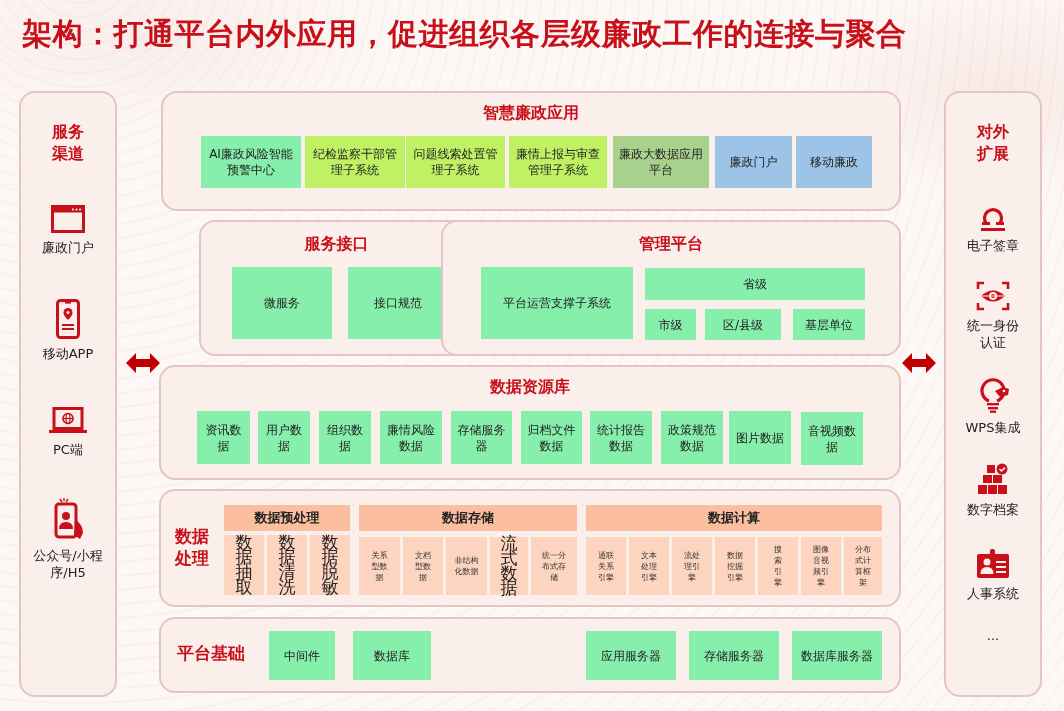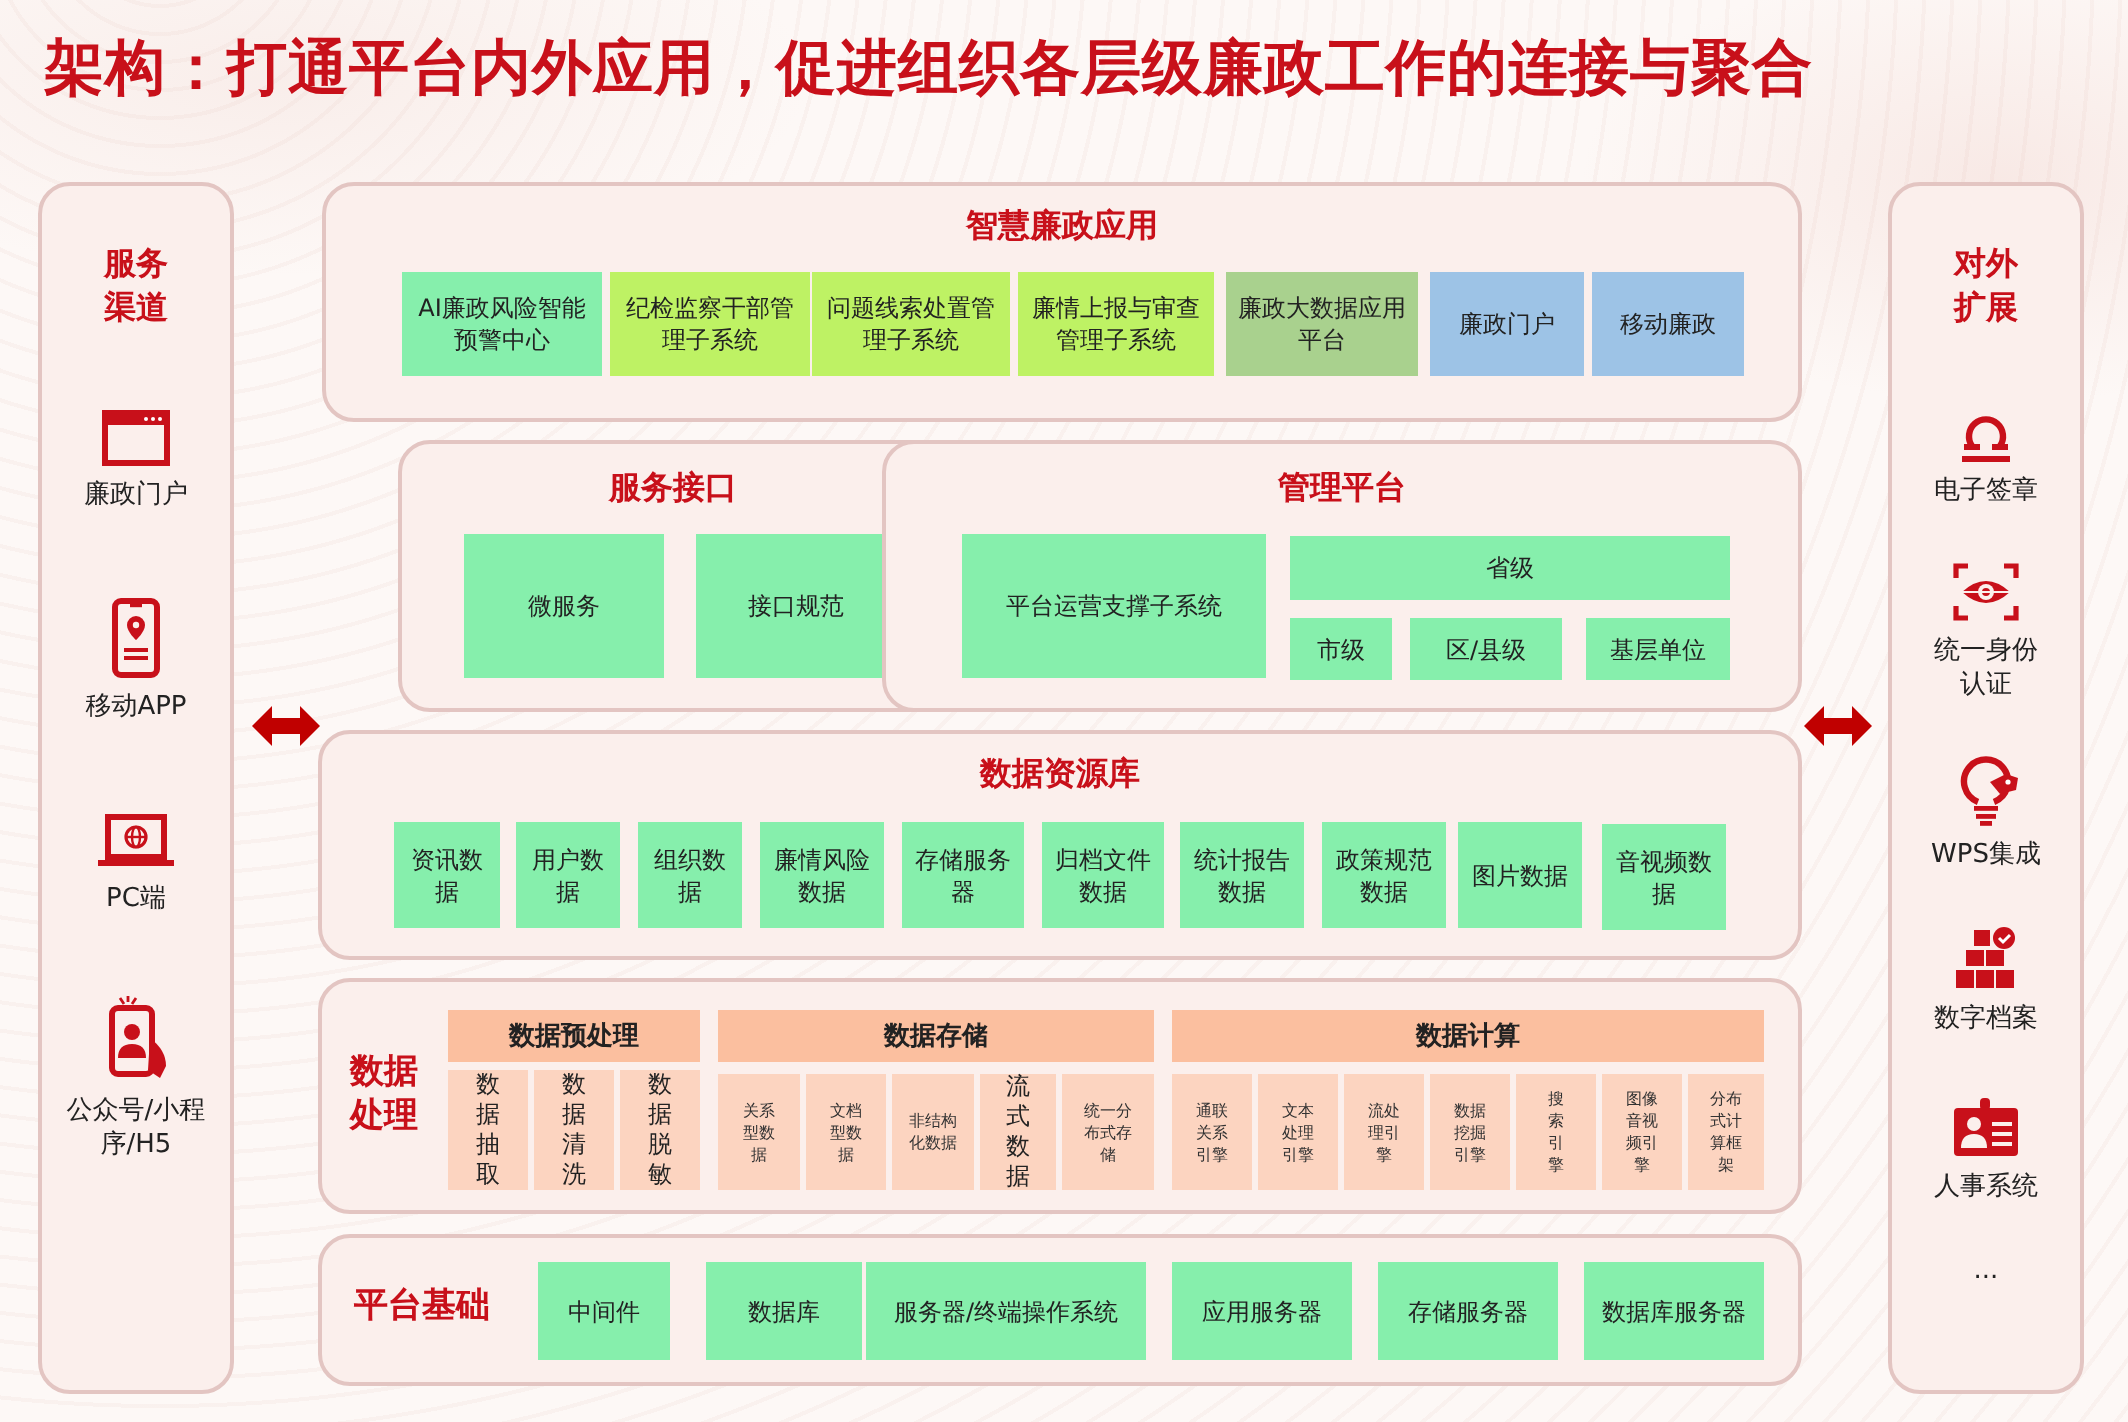--- a/index.html
+++ b/index.html
@@ -57,21 +57,21 @@
   .box.g { background: #a9d18e; }
   .box.b { background: #9dc3e6; }
   .hdr {
     position: absolute; display: flex; align-items: center; justify-content: center;
     background: #fbbf9f; font-weight: bold; font-size: 13px; color: #222;
   }
   .vbox {
     position: absolute; display: flex; align-items: center; justify-content: center;
     background: #fcd4c0; text-align: center; color: #222;
   }
-  .vbox.big { font-size: 12px; line-height: 15px; }
+  .vbox.big { font-size: 17px; line-height: 15px; }
   .vbox.small { font-size: 8px; line-height: 11px; color: #333; }
   .left-label {
     position: absolute;
     font-family: "DejaVu Serif", "Liberation Serif", serif;
     font-weight: bold; font-size: 17px; color: #c8101a; line-height: 22px;
   }
   .arrow { position: absolute; }
 </style>
 </head>
 <body>
@@ -288,17 +288,16 @@
   <div class="vbox small" style="left:554px; top:46px; width:40px; height:58px; padding:0 9px;">数据挖掘引擎</div>
   <div class="vbox small" style="left:597px; top:46px; width:40px; height:58px; padding:0 14px;">搜索引擎</div>
   <div class="vbox small" style="left:640px; top:46px; width:40px; height:58px; padding:0 9px;">图像音视频引擎</div>
   <div class="vbox small" style="left:683px; top:46px; width:38px; height:58px; padding:0 8px;">分布式计算框架</div>
 </div>
 
 <div class="panel" style="left:159px; top:617px; width:742px; height:76px;">
   <div class="left-label" style="left:16px; top:23px;">平台基础</div>
   <div class="box o1" style="left:108px; top:12px; width:66px; height:49px;">中间件</div>
   <div class="box o1" style="left:192px; top:12px; width:78px; height:49px;">数据库</div>
-  <div class="box o1" style="left:272px; top:12px; width:140px; height:49px; padding:2px 12px;">服务器/终端操作系统</div>
   <div class="box o1" style="left:425px; top:12px; width:90px; height:49px;">应用服务器</div>
   <div class="box o1" style="left:528px; top:12px; width:90px; height:49px;">存储服务器</div>
   <div class="box o1" style="left:631px; top:12px; width:90px; height:49px;">数据库服务器</div>
 </div>
 
 </body></html>

